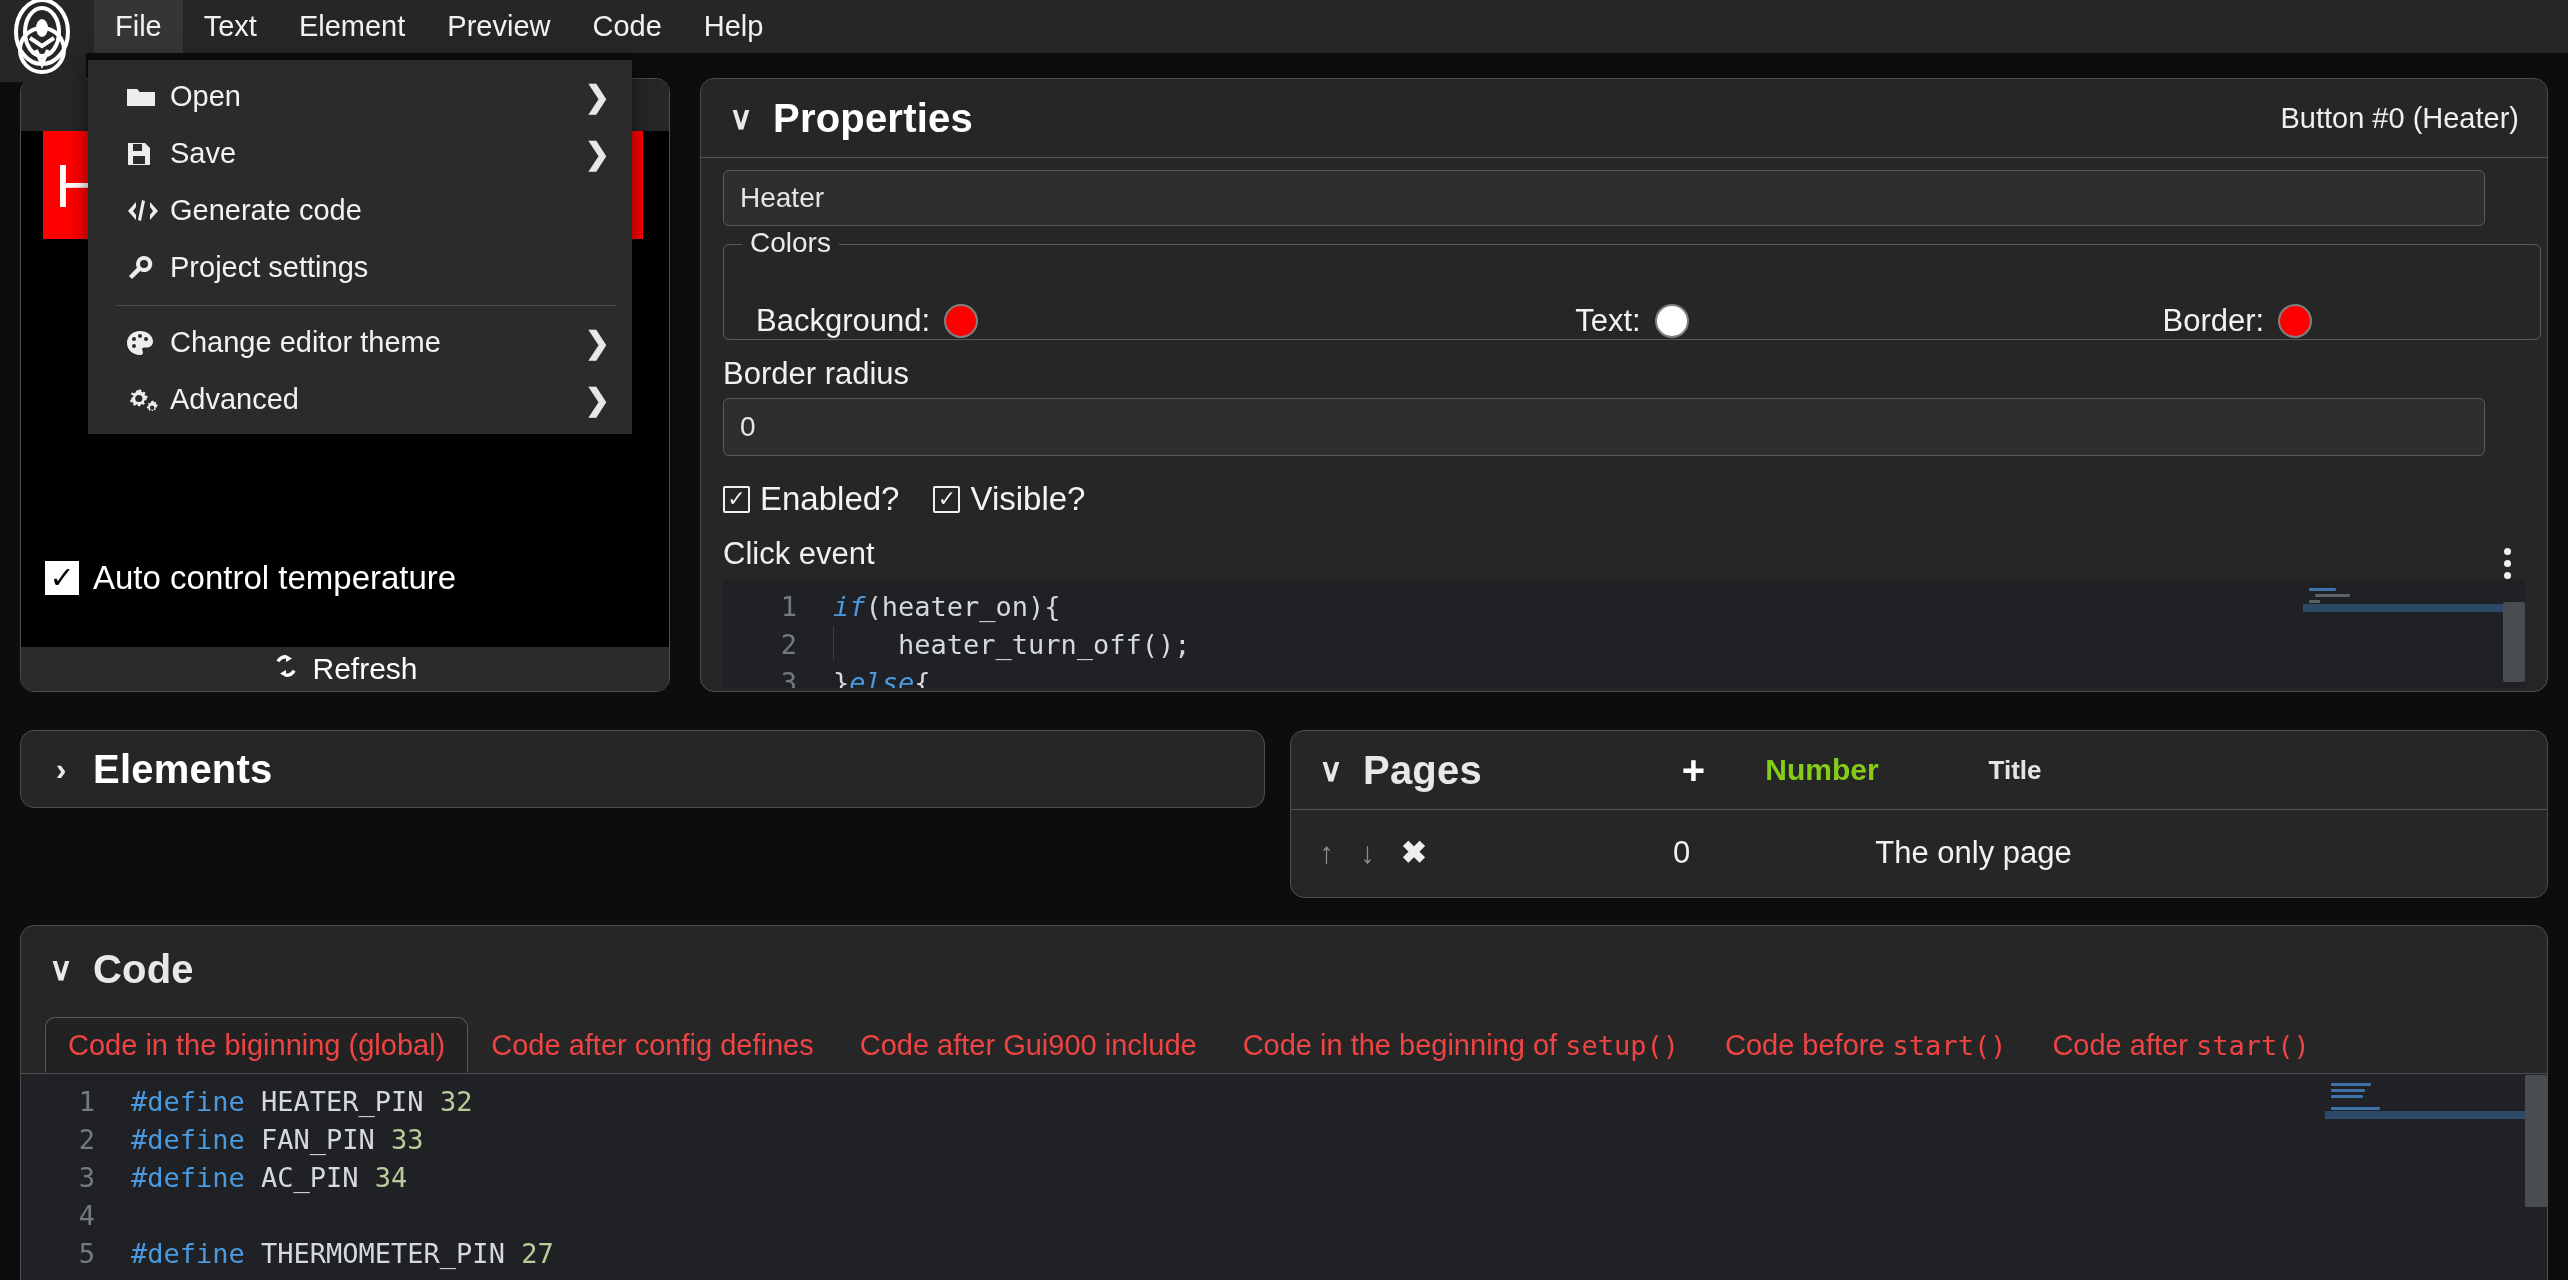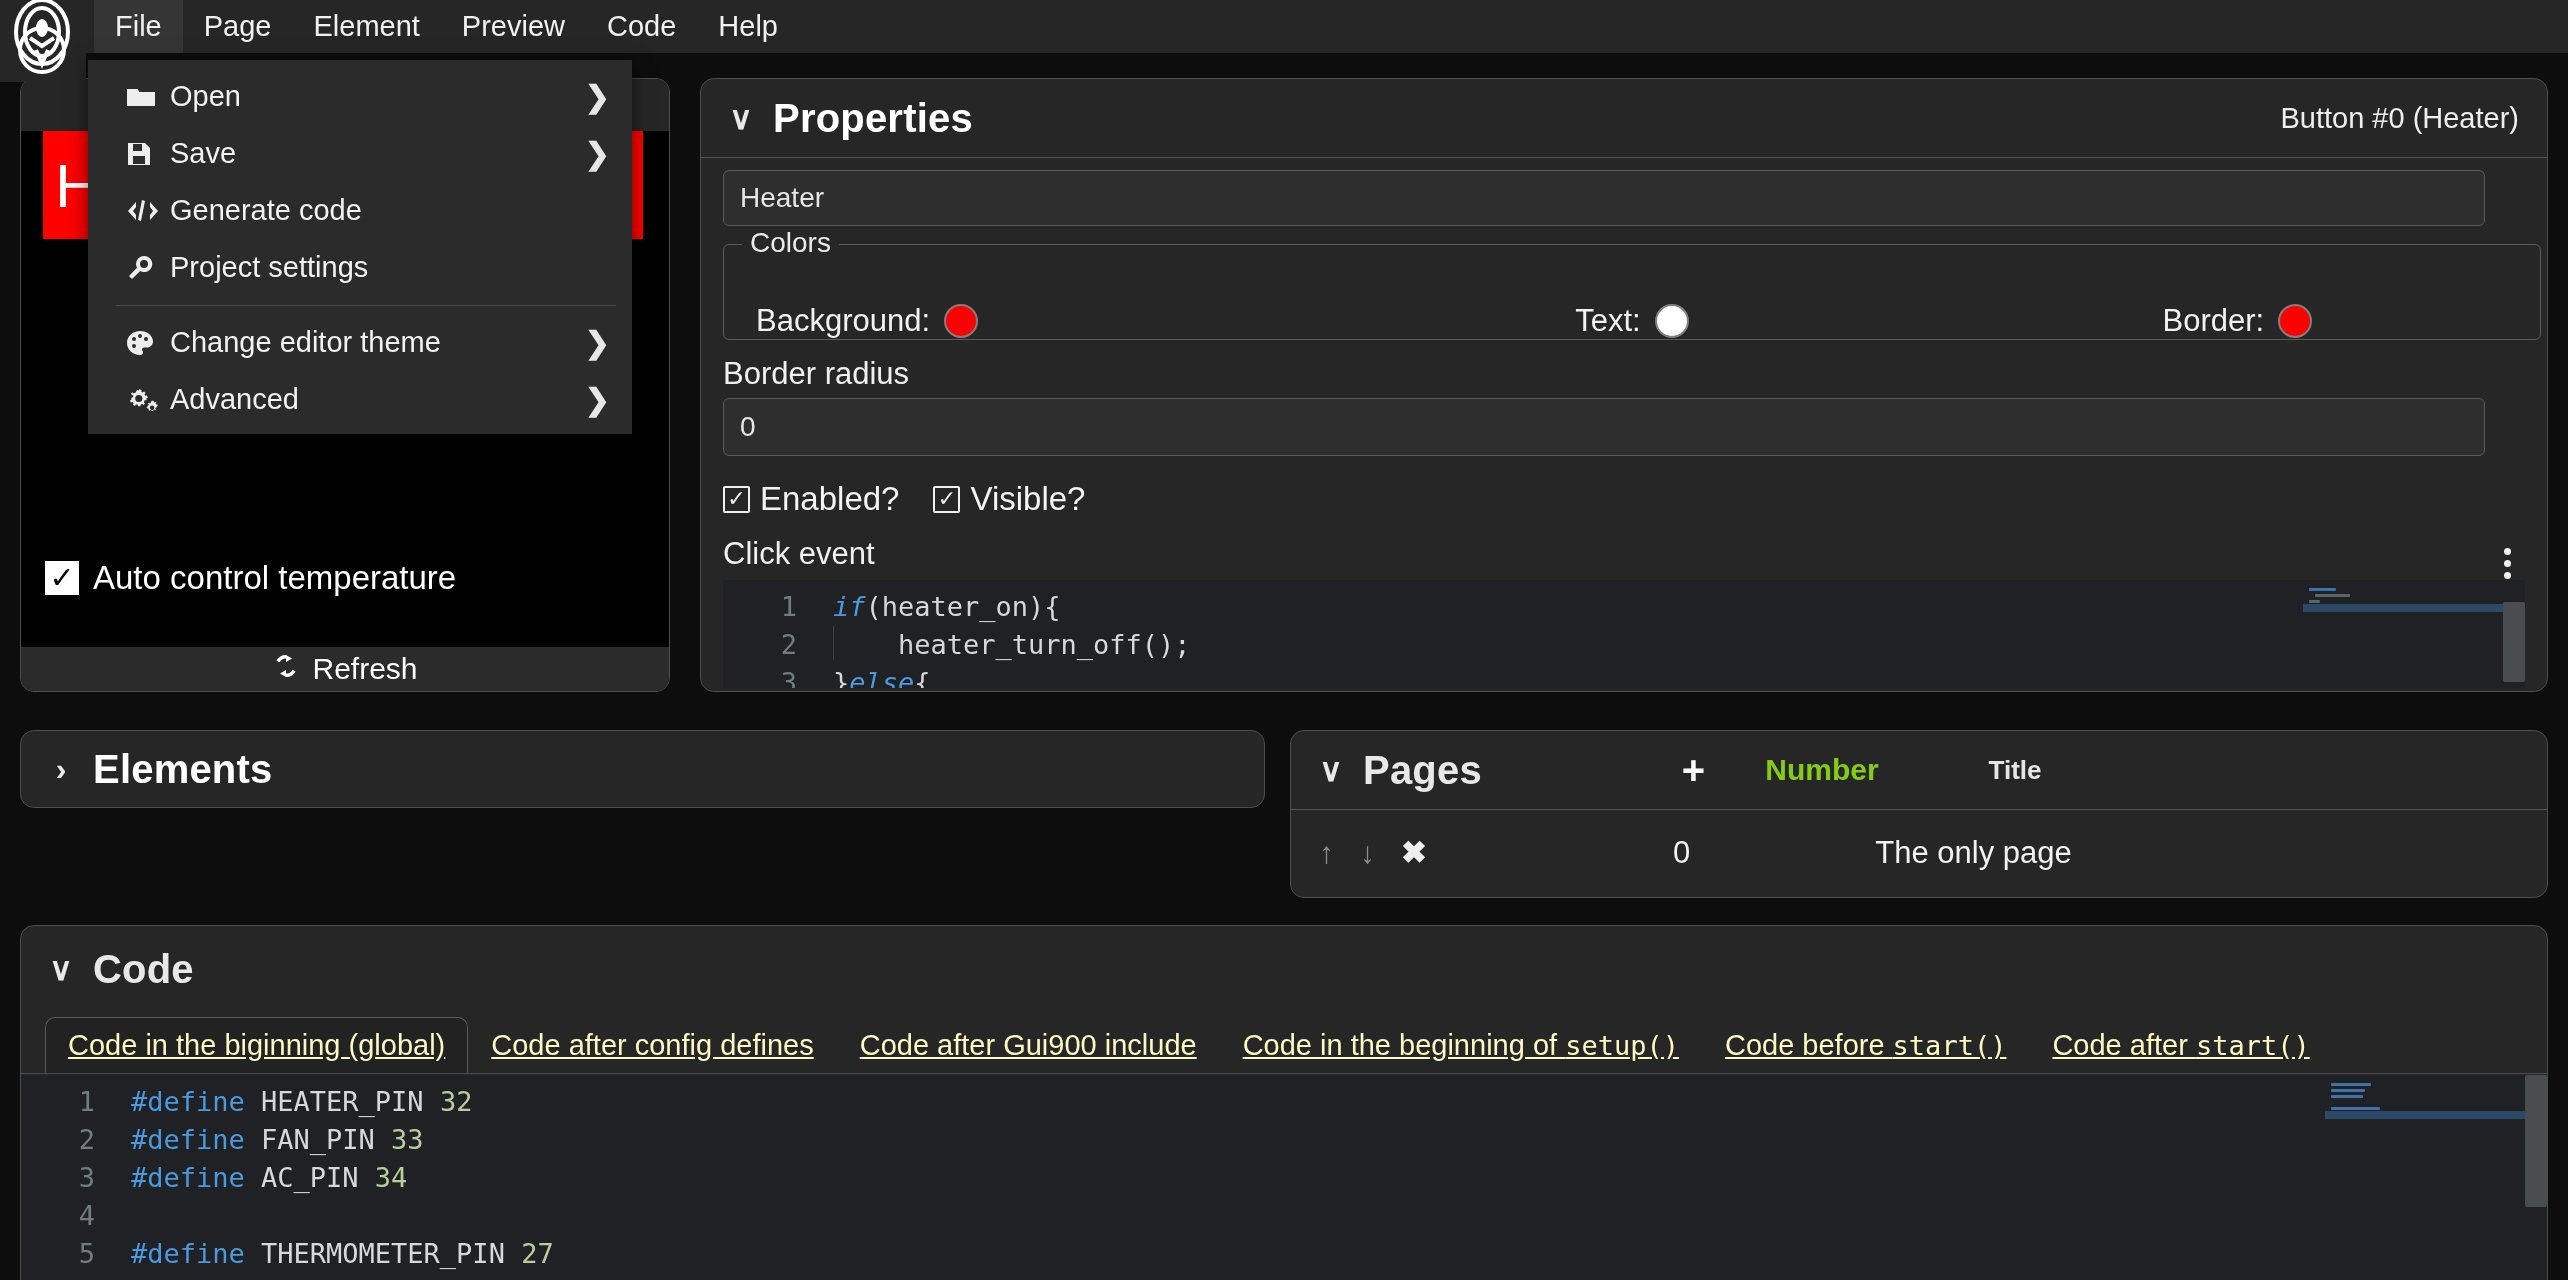--- a/index.html
+++ b/index.html
@@ -220,42 +220,42 @@
   #pg-title { margin-left: 185px; font-size: 31px; color: #f2f2f2; }
 
   
   #code-card { left: 20px; top: 925px; width: 2528px; height: 370px; }
   #code-head { height: 86px; display: flex; align-items: center; padding: 0 28px; }
   #code-tabs {
     display: flex; align-items: flex-end; height: 62px;
     padding-left: 24px; border-bottom: 1px solid #4a4a4a;
   }
   .code-tab {
-    font-size: 29px; color: #fef9c3; padding: 13px 22px 12px 22px;
+    font-size: 29px; color: #ef4444; padding: 13px 22px 12px 22px;
     border: 1px solid transparent; cursor: pointer; white-space: nowrap;
-    border-radius: 10px 10px 0 0; line-height: 1; text-decoration: underline;
+    border-radius: 10px 10px 0 0; line-height: 1;
   }
   .code-tab.active {
     background: #222222; border-color: #5a5a5a; border-bottom-color: #222222;
   }
   .code-tab .mono { font-family: "DejaVu Sans Mono", monospace; font-size: 27px; }
   #bottom-editor {
     position: absolute; left: 0; right: 0; top: 149px; bottom: 0;
   }
 </style>
 </head>
 <body>
 
 <div id="menubar">
   <div id="menu-spacer"></div>
   <div class="menu-item open">
       <span>File</span>
     </div>
   <div class="menu-item">
-      <span>Page</span>
+      <span>Text</span>
     </div>
   <div class="menu-item">
       <span>Element</span>
     </div>
   <div class="menu-item">
       <span>Preview</span>
     </div>
   <div class="menu-item">
       <span>Code</span>
     </div>

